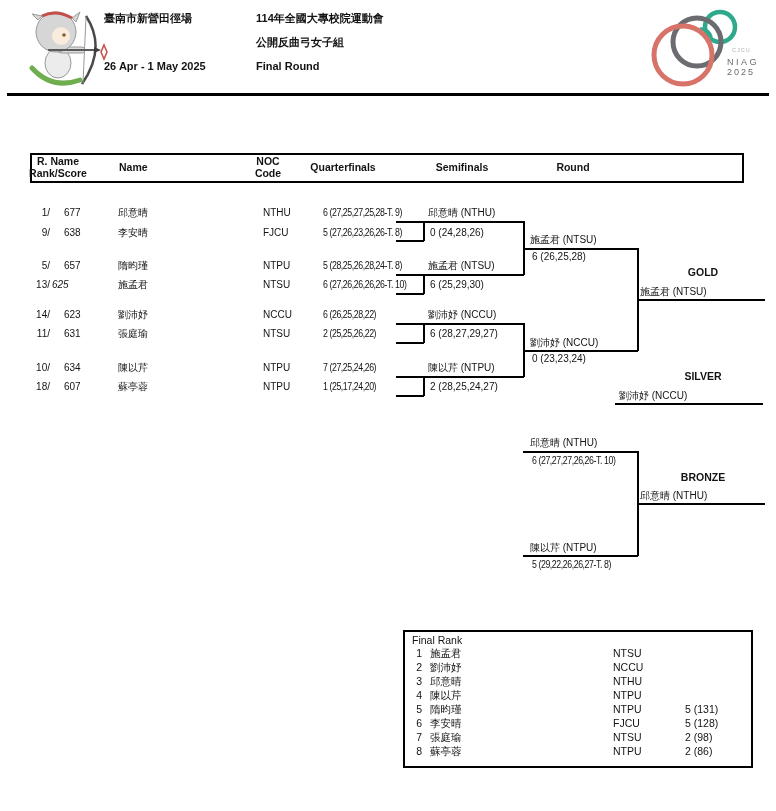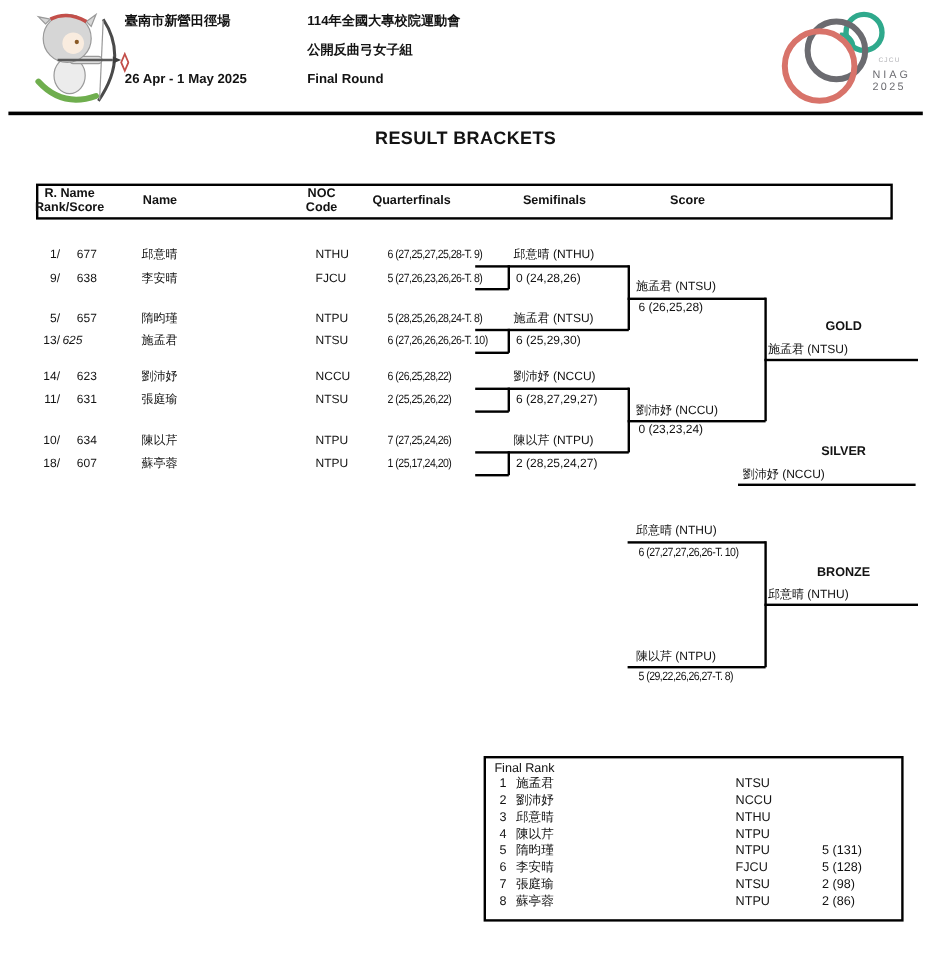--- a/index.html
+++ b/index.html
@@ -55,31 +55,30 @@
     <path d="M52,23 A10,10 0 0 1 63,34" stroke="#2fa98c" stroke-width="3.5" fill="none"></path>
     <circle cx="49" cy="36" r="24" stroke="#6b6b70" stroke-width="5" fill="none"></circle>
     <circle cx="35" cy="49" r="29" stroke="#d8736a" stroke-width="5" fill="none"></circle>
     <text x="84" y="46" font-size="5.5" letter-spacing="1" fill="#b2b2b6">CJCU</text>
     <text x="79" y="59" font-size="9" letter-spacing="2.5" fill="#6b6b70">NIAG</text>
     <text x="79" y="69" font-size="9" letter-spacing="2" fill="#6b6b70">2025</text>
   </svg>
 
   <div class="sep"></div>
 
-  <div class="abs title" style="left:0;top:107px;">RESULT BRACKETS</div>
 
   <div class="box" style="left:30px;top:153px;width:714px;height:30px;"></div>
   <div class="abs t10b center" style="left:18px;top:155px;width:80px;">R. Name</div>
   <div class="abs t10b center" style="left:18px;top:167px;width:80px;">Rank/Score</div>
   <div class="abs t10b" style="left:119px;top:161px;">Name</div>
   <div class="abs t10b center" style="left:245px;top:155px;width:46px;">NOC</div>
   <div class="abs t10b center" style="left:245px;top:167px;width:46px;">Code</div>
   <div class="abs t10b center" style="left:293px;top:161px;width:100px;">Quarterfinals</div>
   <div class="abs t10b center" style="left:412px;top:161px;width:100px;">Semifinals</div>
-  <div class="abs t10b center" style="left:523px;top:161px;width:100px;">Score</div>
+  <div class="abs t10b center" style="left:523px;top:161px;width:100px;">Round</div>
 
   <div class="abs t10 right" style="left:16px;top:206px;width:34px;">1/</div>
   <div class="abs t10" style="left:64px;top:206px;">677</div>
   <div class="abs t10" style="left:118px;top:206px;">邱意晴</div>
   <div class="abs t10" style="left:263px;top:206px;">NTHU</div>
   <div class="abs t10" style="left:323px;top:206px;"><span class="compact">6 (27,25,27,25,28-T. 9)</span></div>
 
   <div class="abs t10 right" style="left:16px;top:226px;width:34px;">9/</div>
   <div class="abs t10" style="left:64px;top:226px;">638</div>
   <div class="abs t10" style="left:118px;top:226px;">李安晴</div>

